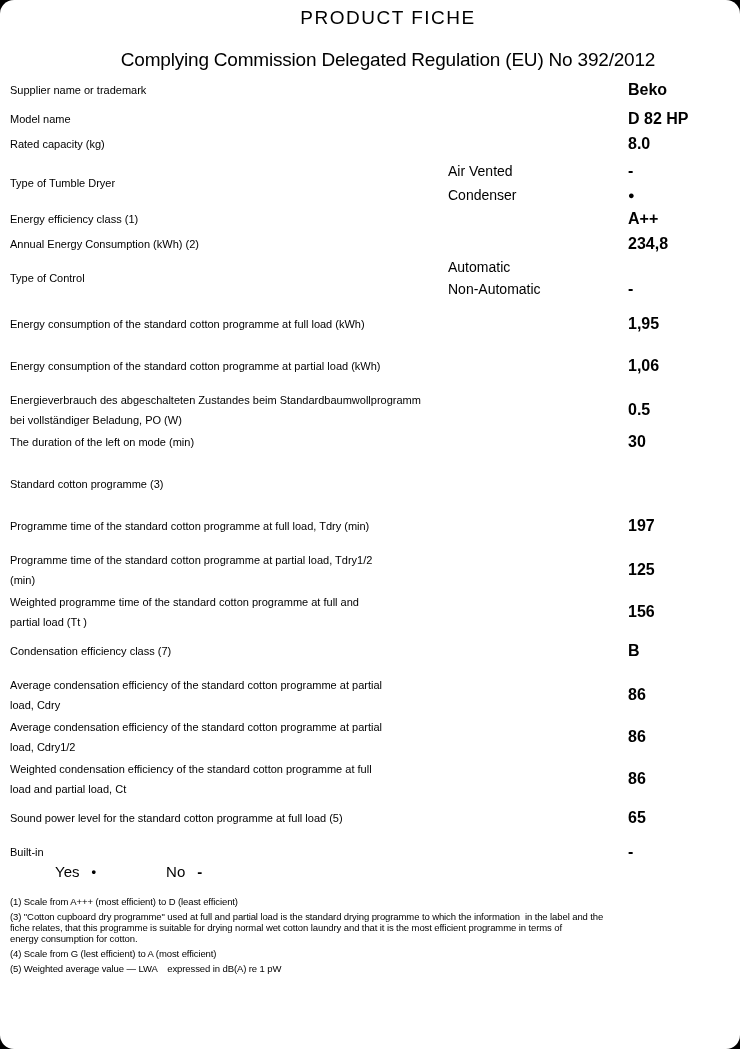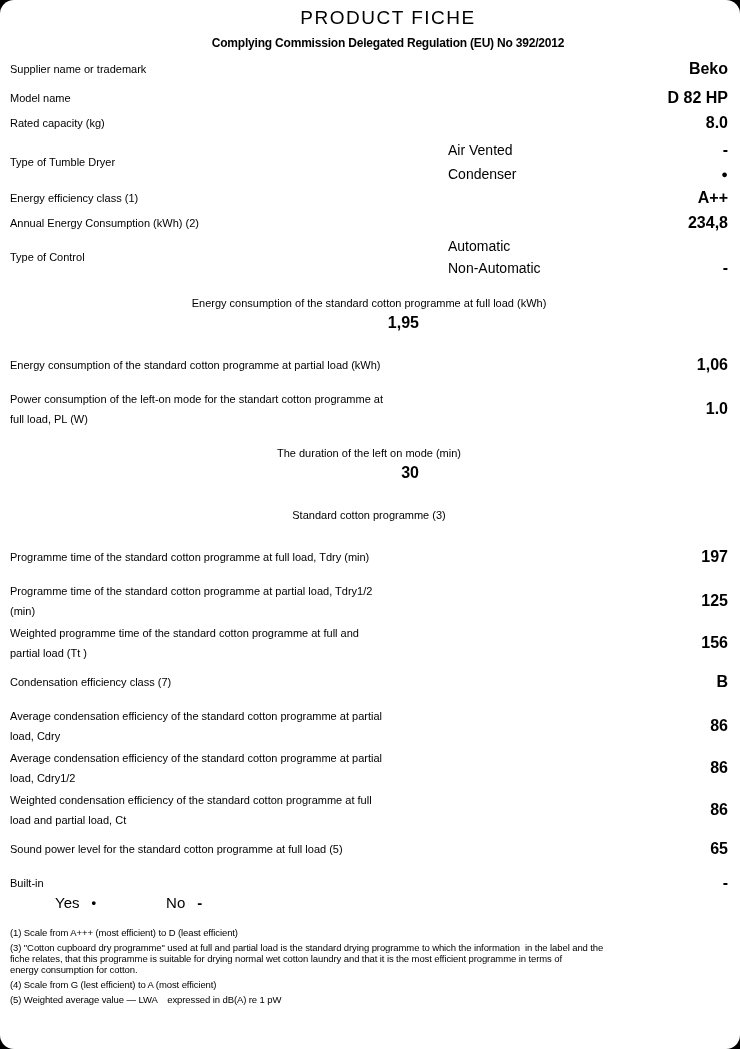--- a/index.html
+++ b/index.html
@@ -14,57 +14,57 @@
     color: #000;
     box-sizing: border-box;
   }
   .header { text-align: center; padding-top: 7px; padding-left: 36px; }
   .doc-title {
     font-size: 19px;
     font-weight: 400;
     letter-spacing: 1.5px;
   }
   .doc-subtitle {
-    margin-top: 7px;
-    font-size: 12px;
-    font-weight: 700;
+    margin-top: 20px;
+    font-size: 19px;
+    font-weight: 400;
     letter-spacing: -0.2px;
   }
   .rows { margin-top: 9px; padding: 0 12px 0 10px; }
   .row { display: flex; align-items: center; }
   .label {
     flex: 1;
     font-size: 11px;
     line-height: 20px;
     white-space: pre-wrap;
   }
   .mid {
     width: 180px;
     text-align: left;
     font-size: 14px;
     line-height: 24px;
   }
   .value {
     width: 100px;
-    text-align: right;
+    text-align: left;
     font-size: 16px;
     font-weight: 700;
     line-height: 20px;
   }
   .subcol { width: 280px; }
   .subrow { display: flex; align-items: center; }
   .subrow .value { line-height: 24px; }
   .ctl .mid, .ctl .value { line-height: 22px; }
   .dot { font-size: 11px; }
   
   .mb-xs { margin-bottom: 2px; }
   .mb-s  { margin-bottom: 5px; }
   .mb-m  { margin-bottom: 9px; }
   .mb-l  { margin-bottom: 14px; }
-  .mb-xl { margin-bottom: 22px; flex-direction: column; }
+  .mb-xl { margin-bottom: 22px; }
   
   .builtin-options {
     display: flex;
     align-items: center;
     padding-left: 45px;
     font-size: 15px;
     line-height: 20px;
   }
   .builtin-options .opt-name { margin-right: 12px; }
   .builtin-options .opt-mark { font-weight: 700; }
@@ -148,26 +148,26 @@
     <div class="row mb-xl">
       <div class="label">Energy consumption of the standard cotton programme at full load (kWh)</div>
       <div class="value">1,95</div>
     </div>
 
     <div class="row mb-l">
       <div class="label">Energy consumption of the standard cotton programme at partial load (kWh)</div>
       <div class="value">1,06</div>
     </div>
 
-
-    <div class="row mb-l">
-      <div class="label">Power consumption of the left-on mode for the standart cotton programme at
-full load, PL (W)</div>
-      <div class="value">1.0</div>
-    </div>
+    <div class="row mb-xs">
+      <div class="label">Energieverbrauch des abgeschalteten Zustandes beim Standardbaumwollprogramm
+bei vollständiger Beladung, PO (W)</div>
+      <div class="value">0.5</div>
+    </div>
+
 
     <div class="row mb-xl">
       <div class="label">The duration of the left on mode (min)</div>
       <div class="value">30</div>
     </div>
 
     <div class="row mb-xl">
       <div class="label">Standard cotton programme (3)</div>
       <div class="value"></div>
     </div>

